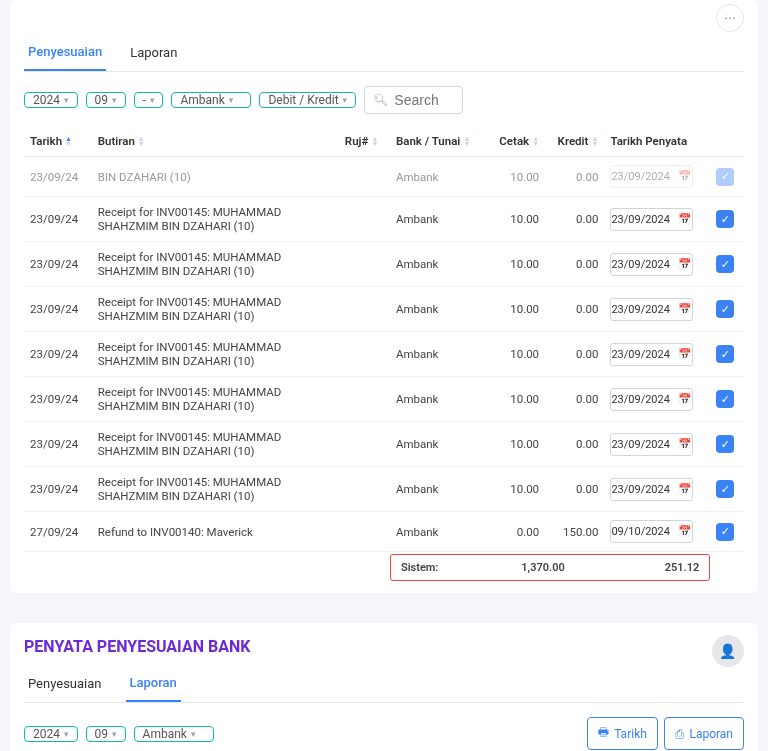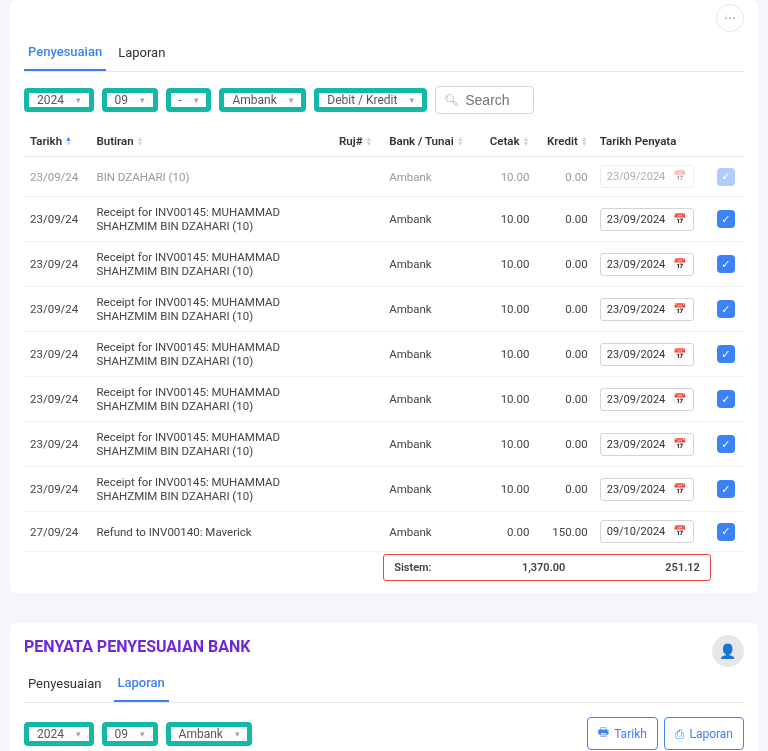--- a/index.html
+++ b/index.html
@@ -1,33 +1,33 @@
 <!DOCTYPE html>
 <html><head>
   <meta charset="utf-8">
   <style>
     * { box-sizing: border-box; margin: 0; padding: 0; }
     body { font-family: -apple-system, BlinkMacSystemFont, 'Segoe UI', Roboto, sans-serif; background: #f5f6fa; font-size: 12px; color: #333; }
     .panel { background: #fff; margin: 0 10px 30px 10px; border-radius: 6px; padding: 12px 14px; }
-    .tabs { display: flex; gap: 8px; border-bottom: 1px solid #e5e7eb; margin-bottom: 14px; align-items: center; }
+    .tabs { display: flex; gap: 20px; border-bottom: 1px solid #e5e7eb; margin-bottom: 14px; align-items: center; }
     .tab { padding: 8px 4px 10px 4px; cursor: pointer; font-size: 13px; color: #333; }
     .tab.active { color: #3b82f6; border-bottom: 2px solid #3b82f6; font-weight: 500; }
     .filters { display: flex; gap: 8px; margin-bottom: 12px; align-items: center; }
-    .sel { display: inline-flex; align-items: center; gap: 12px; border: 5px solid #14b8a6; border-radius: 4px; padding: 0 8px; font-size: 12px; color: #555; background: #fff; cursor: pointer; }
+    .sel { display: inline-flex; align-items: center; gap: 4px; border: 1px solid #14b8a6; border-radius: 4px; padding: 0 8px; font-size: 12px; color: #555; background: #fff; cursor: pointer; }
     .sel .chev { font-size: 9px; color: #9ca3af; }
     .search-wrap { display: flex; align-items: center; border: 1px solid #d1d5db; border-radius: 4px; padding: 5px 8px; gap: 6px; min-width: 90px; }
     .search-wrap input { border: none; outline: none; font-size: 14px; width: 60px; }
     .search-icon { color: #9ca3af; font-size: 12px; }
     table { width: 100%; border-collapse: collapse; }
     th { text-align: left; font-size: 11.5px; font-weight: 600; color: #333; padding: 8px 6px; border-bottom: 1px solid #e5e7eb; white-space: nowrap; }
     th.right, td.right { text-align: right; }
     td { padding: 8px 6px; font-size: 11.5px; color: #444; border-bottom: 1px solid #f1f1f3; vertical-align: middle; }
     .sort-ic { display: inline-flex; flex-direction: column; font-size: 7px; line-height: 5px; color: #cbd5e1; margin-left: 3px; vertical-align: middle; }
     .sort-ic.active-asc .up { color: #3b82f6; }
-    .datebox { border: 1px solid #d1d5db; border-radius: 3px; padding: 4px 6px; font-size: 11px; display: inline-flex; align-items: flex-start; gap: 8px; color: #333; }
+    .datebox { border: 1px solid #d1d5db; border-radius: 3px; padding: 4px 0; font-size: 11px; display: inline-flex; align-items: flex-start; gap: 8px; color: #333; }
     .datebox .cal { color: #555; font-size: 11px; }
     .check { width: 18px; height: 18px; border-radius: 4px; background: #3b82f6; color: #fff; display: inline-flex; align-items: center; justify-content: center; font-size: 11px; }
     .totals-row td { border-bottom: none; }
     .totals-inner { border: 1.5px solid #ef4444; border-radius: 3px; display: flex; font-weight: 600; font-size: 11px; padding: 6px 0; margin-top: 2px; width: 100%; }
     .totals-inner .lbl { padding: 0 10px; width: 80px; }
     .totals-inner .deb { flex: 1; text-align: right; padding-right: 100px; }
     .totals-inner .kre { padding-right: 10px; }
     .section-title { font-size: 16px; font-weight: 700; margin-bottom: 10px; color: #6d28d9; }
     .top-row { display: flex; justify-content: space-between; align-items: center; }
     .avatar { width: 32px; height: 32px; border-radius: 50%; background: #e5e7eb; display: flex; align-items: center; justify-content: center; color: #9ca3af; font-size: 14px; }

